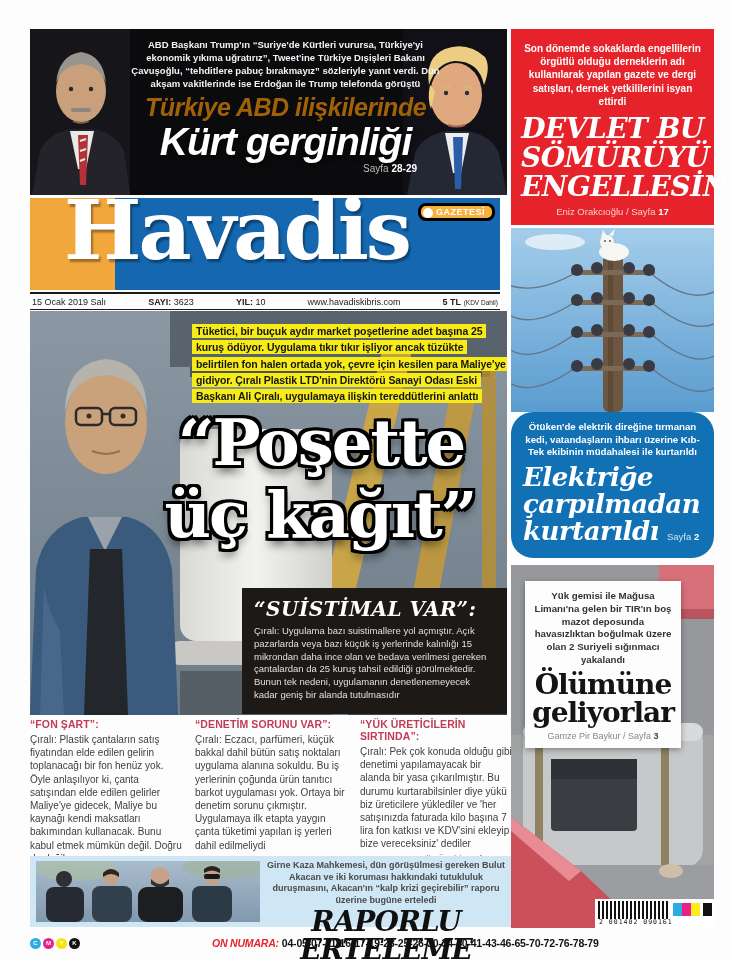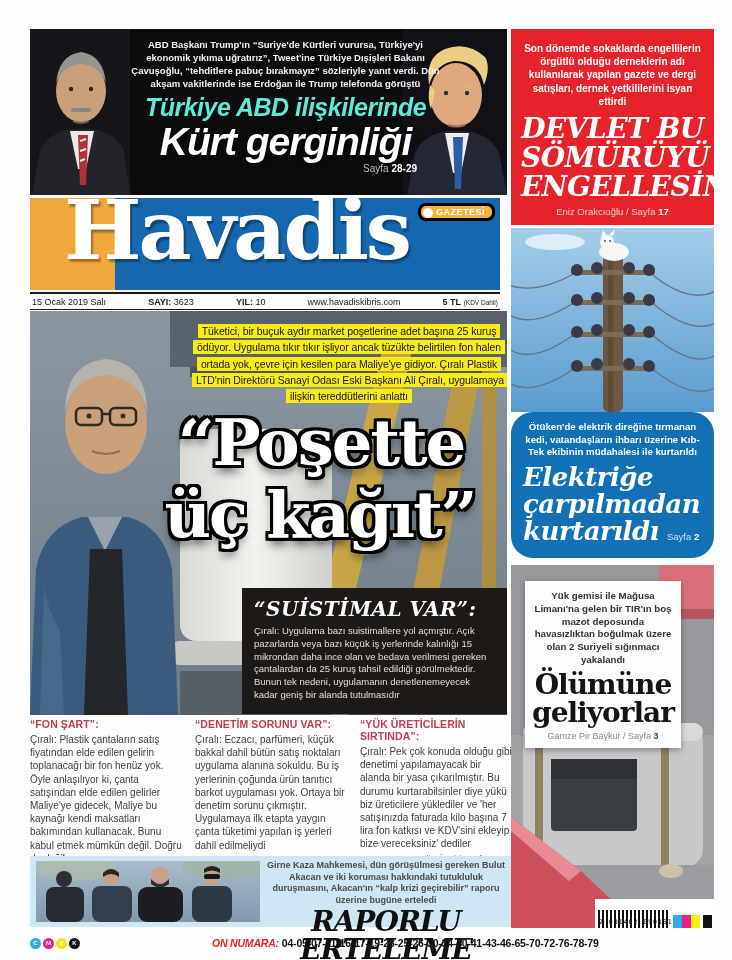--- a/index.html
+++ b/index.html
@@ -6,21 +6,21 @@
   html,body { background:#e9e9e9; }
   body { font-family:"Liberation Sans","DejaVu Sans",sans-serif; }
   .page { position:relative; width:732px; height:960px; background:#fdfdfd; margin:0 auto; overflow:hidden; }
   .abs { position:absolute; }
 
   
   .top-banner { left:30px; top:29px; width:477px; height:166px; background:#0b0b0d; overflow:hidden; }
   .tb-photo { position:absolute; top:0; height:166px; }
   .tb-text { position:absolute; left:96px; right:62px; top:9px; text-align:center; color:#f3f3f3; }
   .tb-intro { font-size:9.5px; font-weight:bold; line-height:1.38; }
-  .tb-kicker { font-size:25px; font-weight:800; font-style:italic; color:#5eead4; letter-spacing:-0.5px; margin-top:3px; }
+  .tb-kicker { font-size:25px; font-weight:800; font-style:italic; color:#a16207; letter-spacing:-0.5px; margin-top:3px; }
   .tb-headline { font-size:39px; font-weight:800; font-style:italic; color:#fff; letter-spacing:-1px; line-height:1; text-shadow:0 3px 5px rgba(0,0,0,.6); }
   .tb-page { font-size:10px; color:#bdbdbd; text-align:right; padding-right:28px; margin-top:2px; }
   .tb-page b { color:#fff; }
 
   
   .red-box { left:511px; top:29px; width:203px; height:196px; background:#e6232b; color:#fff; text-align:center; padding:13px 10px 0; }
   .rb-intro { font-size:10px; font-weight:bold; line-height:1.32; }
   .rb-headline { font-family:"DejaVu Serif",serif; font-style:italic; font-weight:800; font-size:28px; line-height:1.03; letter-spacing:-0.5px; margin-top:7px; }
   .rb-byline { font-size:9.5px; color:#f6cdcd; margin-top:5px; }
   .rb-byline b { color:#fff; }
@@ -32,21 +32,21 @@
   .mh-badge { position:absolute; right:5px; top:5px; background:#f5b33e; border:3px solid #000000; border-radius:8px; font-size:9px; font-weight:800; color:#fff; letter-spacing:.5px; padding:1px 7px 1px 15px; }
   .mh-badge-dot { position:absolute; left:2px; top:2px; width:10px; height:10px; border-radius:50%; background:#fff; }
 
   
   .dateline { left:30px; top:292px; width:470px; height:18px; border-top:2px solid #1a1a1a; border-bottom:1px solid #1a1a1a; display:flex; align-items:center; justify-content:space-between; font-size:9px; color:#222; padding:0 2px; }
   .dateline .grp b { font-weight:800; }
   .dl-note { font-size:6.5px; }
 
   
   .main-photo { left:30px; top:311px; width:477px; height:404px; overflow:hidden; background:#7e8b96; }
-  .intro-yellow { position:absolute; top:12px; right:1px; width:314px; text-align:center; font-size:10.5px; font-weight:400; color:#151515; line-height:1.55; letter-spacing:-0.1px; }
+  .intro-yellow { position:absolute; top:12px; right:1px; width:314px; text-align:left; font-size:10.5px; font-weight:700; color:#151515; line-height:1.55; letter-spacing:-0.1px; }
   .intro-yellow span { background:#f8ec16; padding:1px 4px; -webkit-box-decoration-break:clone; box-decoration-break:clone; }
   .main-headline { position:absolute; text-align:center; font-family:"DejaVu Serif",serif; font-weight:800; font-size:64px; line-height:1; color:#fff; letter-spacing:-2px;
     text-shadow:-3px -3px 0 #000,3px -3px 0 #000,-3px 3px 0 #000,3px 3px 0 #000,-3px 0 0 #000,3px 0 0 #000,0 -3px 0 #000,0 3px 0 #000,0 7px 9px rgba(0,0,0,.55); }
   .mh-line1 { left:108px; top:100px; width:366px; }
   .mh-line2 { left:88px; top:172px; width:404px; }
   .black-box { position:absolute; left:212px; top:277px; width:265px; height:126px; background:#1c1916; color:#fff; padding:9px 12px; }
   .bb-title { font-family:"DejaVu Serif",serif; font-style:italic; font-weight:800; font-size:20px; letter-spacing:0.5px; }
   .bb-text { font-size:9.5px; color:#e2dfda; line-height:1.35; margin-top:4px; font-weight:500; }
 
   
@@ -81,21 +81,21 @@
   .cb-page { font-style:normal; font-family:"Liberation Sans",sans-serif; font-size:9.5px; font-weight:normal; color:#cfe2f2; margin-left:8px; letter-spacing:0; }
   .cb-page b { color:#fff; }
 
   .tir-card { left:511px; top:565px; width:203px; height:363px; overflow:hidden; }
   .white-box { position:absolute; left:14px; top:16px; width:156px; background:#fdfdfd; padding:9px 7px 7px; text-align:center; box-shadow:0 2px 6px rgba(0,0,0,.35); }
   .wb-intro { font-size:9.7px; font-weight:600; color:#333; line-height:1.32; }
   .wb-headline { font-family:"DejaVu Serif",serif; font-weight:800; font-size:28px; color:#141414; letter-spacing:-1px; line-height:1; margin-top:4px; }
   .wb-byline { font-size:9px; color:#8a8a8a; margin-top:4px; }
   .wb-byline b { color:#444; }
 
-  .barcode-wrap { position:absolute; left:84px; top:334px; width:119px; height:29px; background:#fff; display:flex; align-items:flex-end; padding:2px 2px 0 3px; }
+  .barcode-wrap { position:absolute; left:84px; top:334px; width:119px; height:29px; background:#fff; display:flex; align-items:flex-start; padding:2px 2px 0 3px; }
   .bars { width:78px; height:18px; background:repeating-linear-gradient(90deg,#101010 0 2px,#fff 2px 4px); }
   .bar-num { position:absolute; left:4px; top:19px; font-family:"DejaVu Sans Mono",monospace; font-size:6.5px; color:#111; letter-spacing:1px; }
   .swatches { display:flex; margin-left:3px; margin-top:2px; }
   .sw { width:9px; height:13px; }
   .sw.c{background:#2bace2;} .sw.m{background:#ec1e8c;} .sw.y{background:#f9ed1a;} .sw.k{background:#111; margin-left:3px;}
 </style>
 </head>
 <body>
 
 <div class="page">

